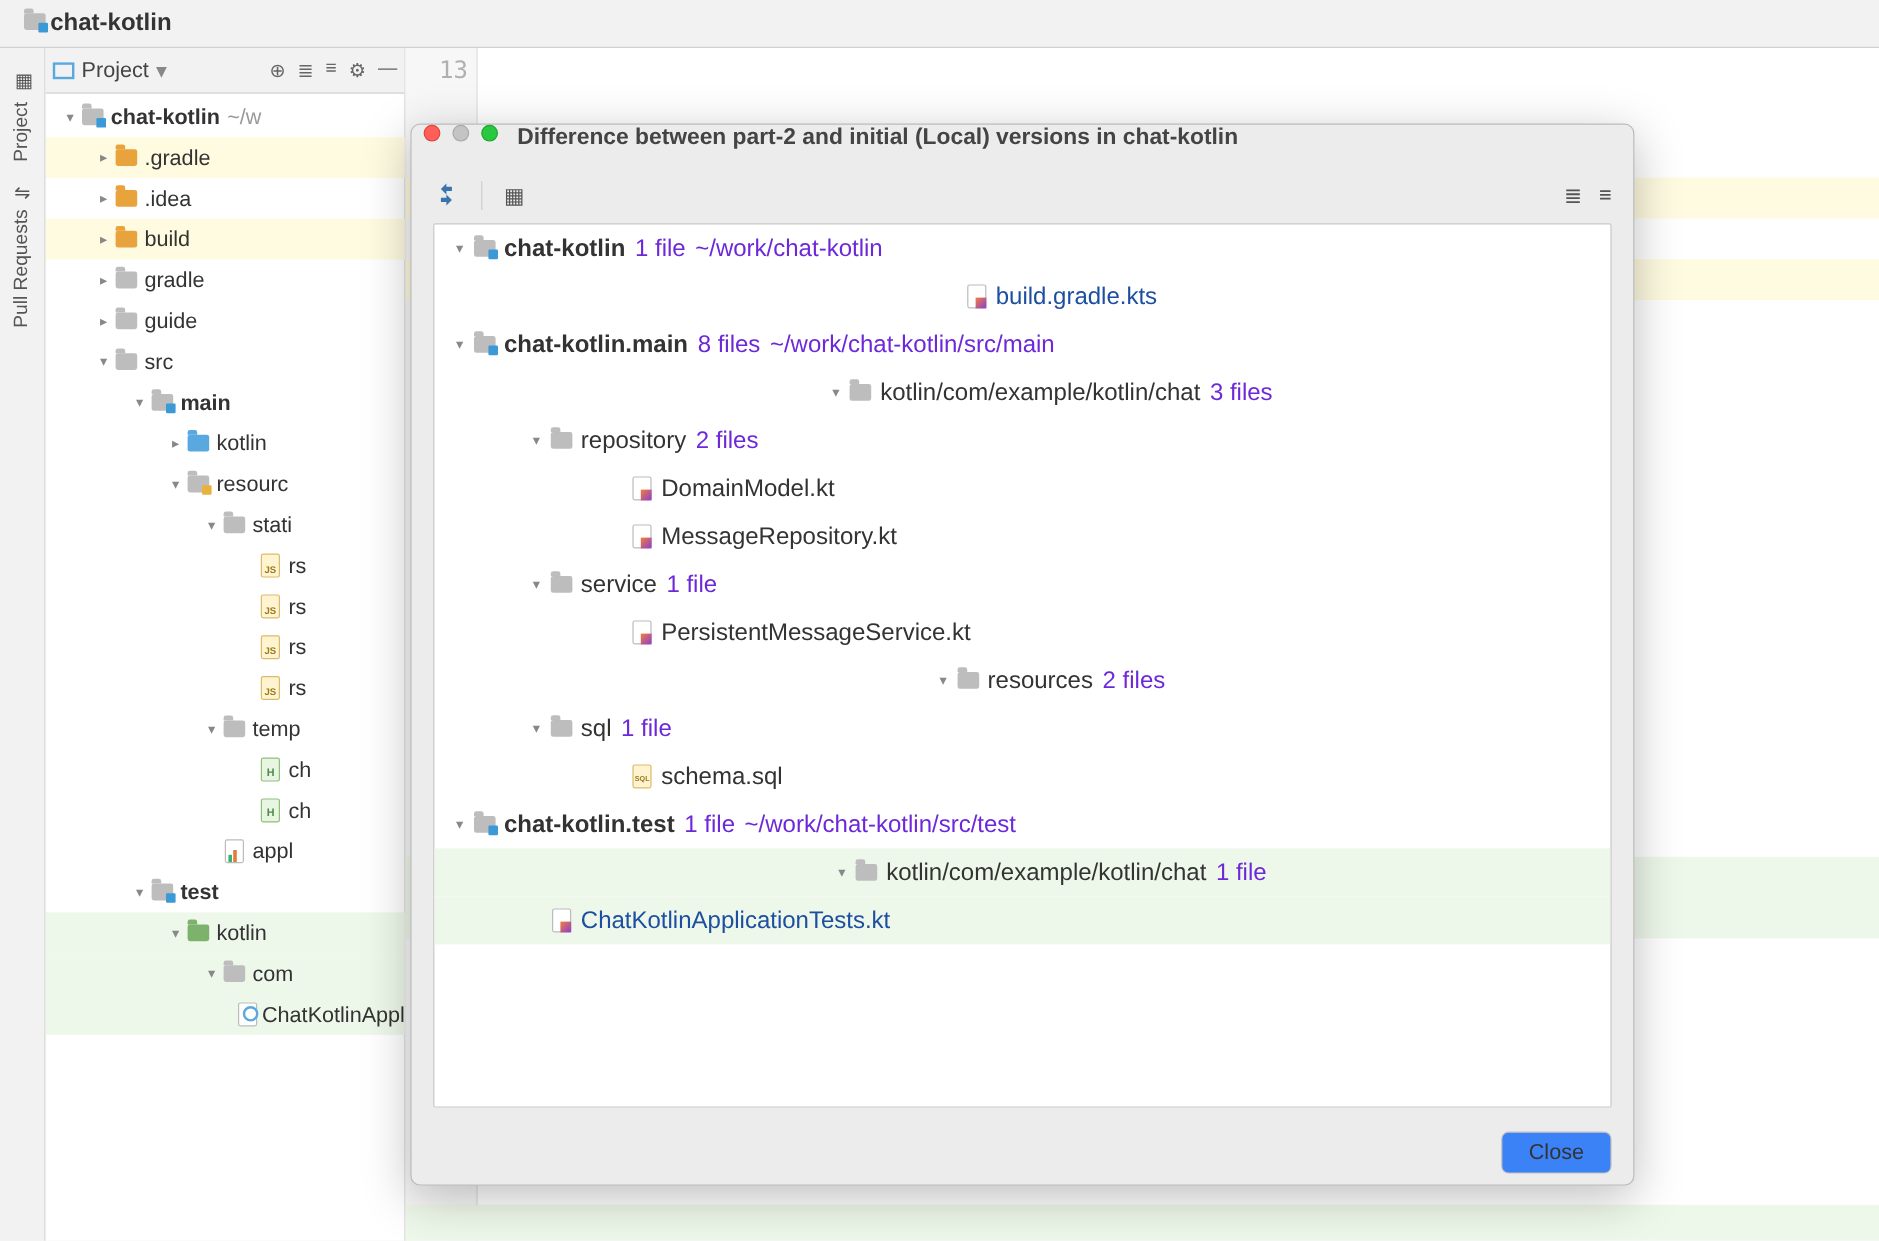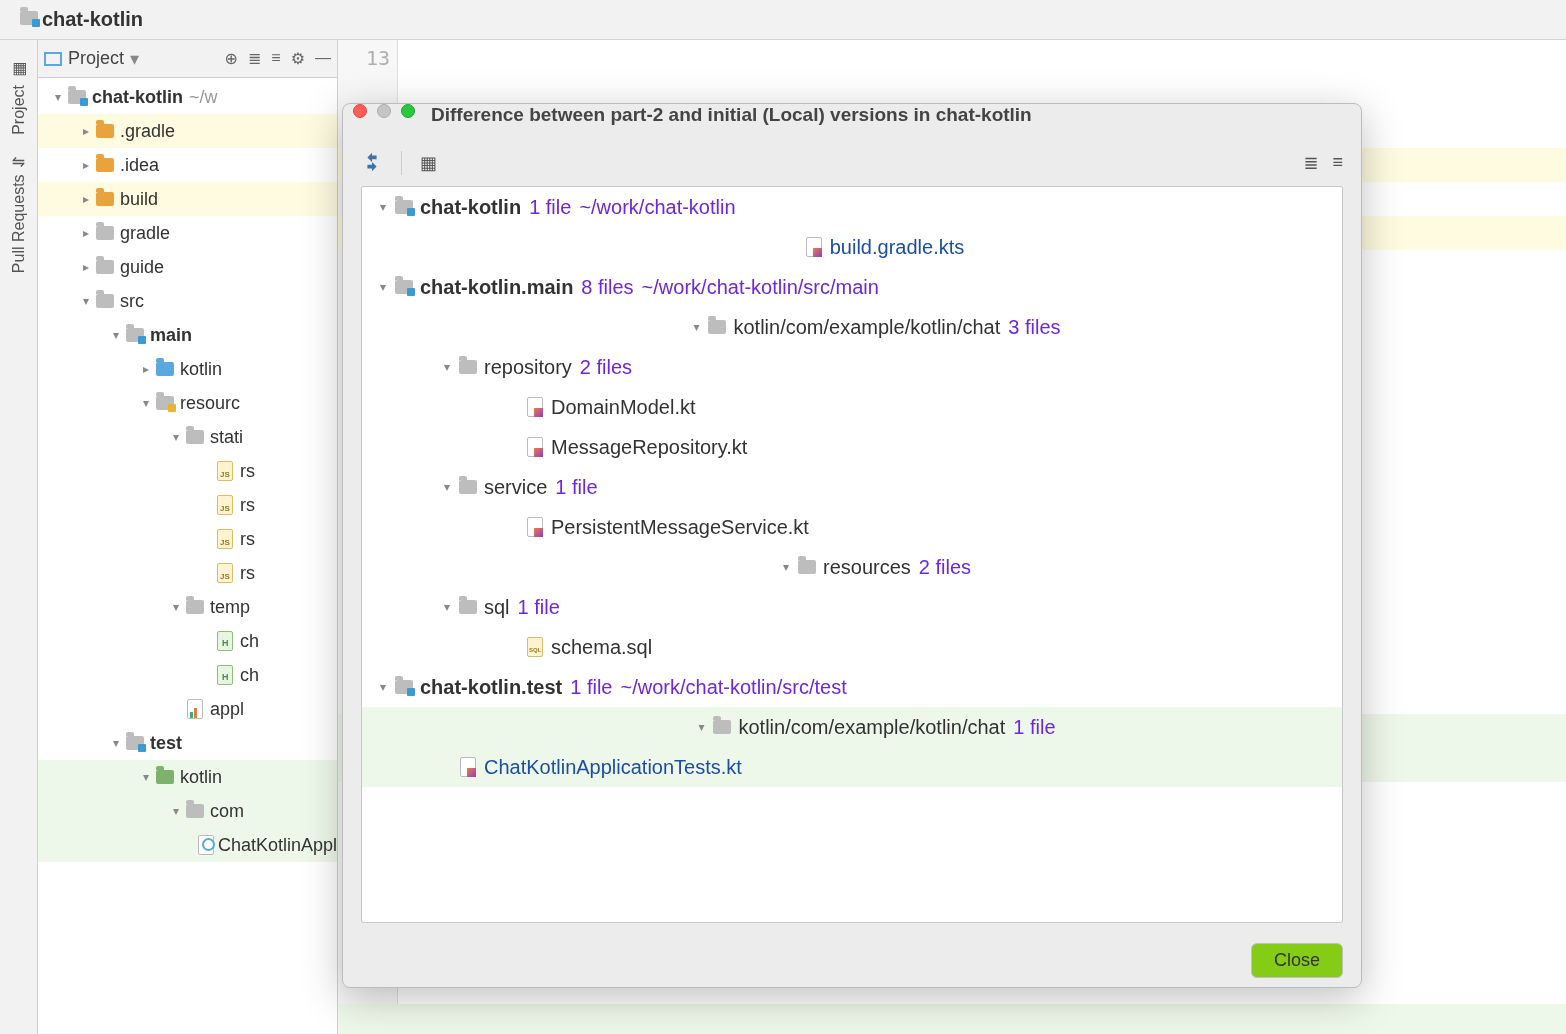--- a/index.html
+++ b/index.html
@@ -199,21 +199,21 @@
   .dind0{padding-left:12px;}
   .dind1{padding-left:44px;justify-content:center;}
   .dind2{padding-left:76px;}
   .dind3{padding-left:108px;margin-left:35px;}
 
   .dialog-footer{
     height:54px; display:flex; justify-content:flex-end; align-items:center;
     padding:0 18px;
   }
   .btn-close{
-    background:#84cc16; border:1px solid #c0c0c0; border-radius:6px;
+    background:#3b82f6; border:1px solid #c0c0c0; border-radius:6px;
     padding:6px 22px; font-size:18px; color:#333; cursor:pointer;
   }
 
   
   .ico-folder { width:18px;height:14px;background:#bdbdbd;border-radius:2px;position:relative;display:inline-block;}
   .ico-folder::before{content:'';position:absolute;top:-4px;left:0;width:8px;height:4px;background:#bdbdbd;border-radius:2px 2px 0 0;}
   .ico-folder.blue{background:#5aa8e0;} .ico-folder.blue::before{background:#5aa8e0;}
   .ico-folder.orange{background:#e8a33d;} .ico-folder.orange::before{background:#e8a33d;}
   .ico-folder.green{background:#7cb26b;} .ico-folder.green::before{background:#7cb26b;}
   .ico-folder.module{background:#bdbdbd;} 

